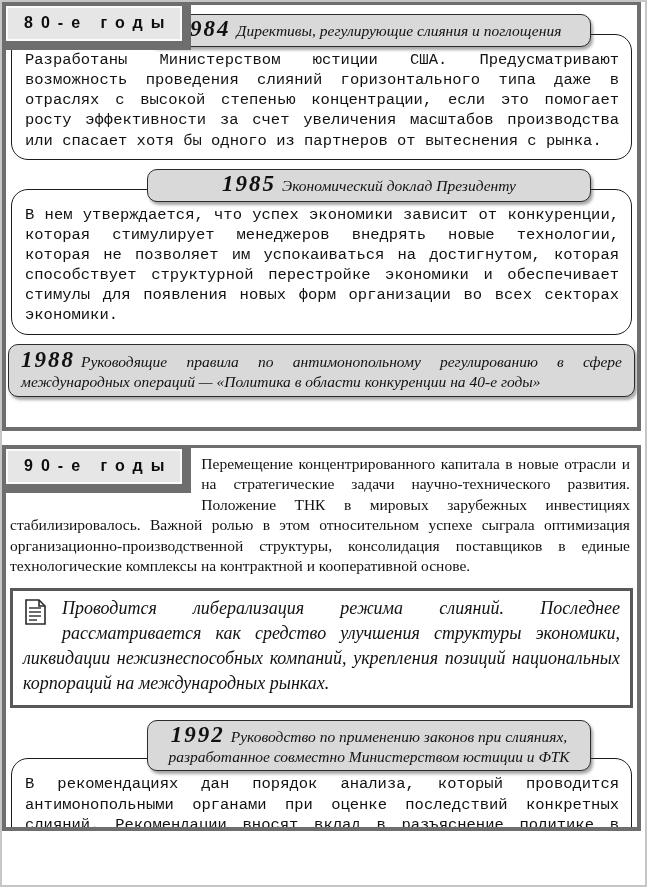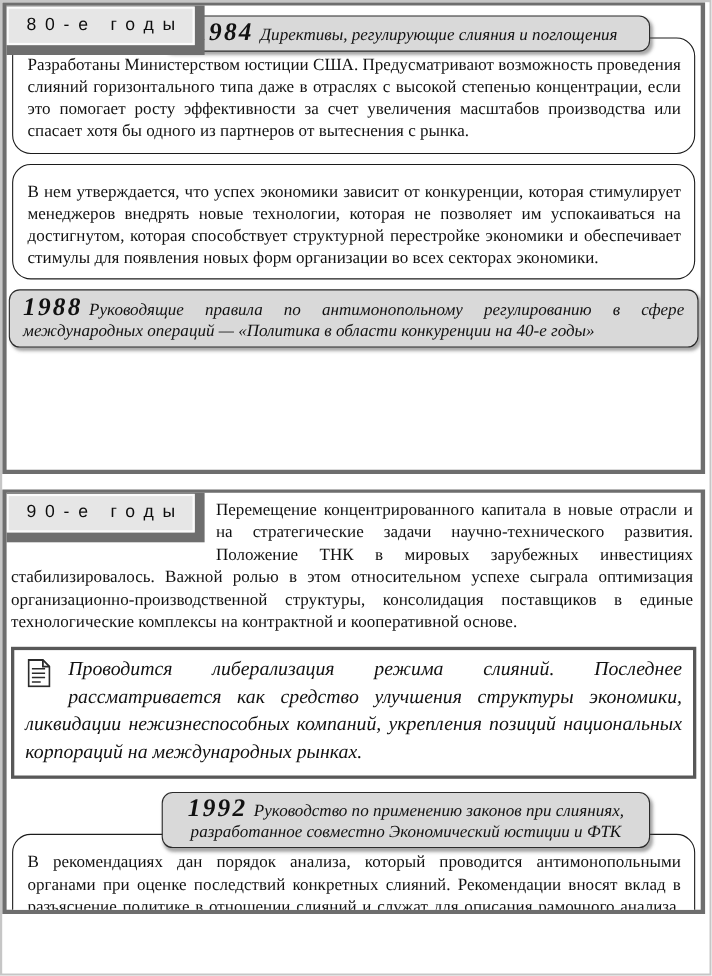--- a/index.html
+++ b/index.html
@@ -13,38 +13,38 @@
   }
   .era-80{height:429px;margin-bottom:14px;border-left-width:4px;}
   .era-90{height:386px;}
   
   .era-tag{background:#6e6e6e;padding:4px 9px 9px 4px;display:inline-block;}
   .era-tag.corner{position:absolute;top:-3px;left:-4px;z-index:3;}
   .era-tag.floated{float:left;margin:-3px 10px 4px -4px;}
   .era-tag-inner{
     display:block;background:#e6e6e6;border:2px solid #fbfbfb;
     padding:6px 8px 7px 16px;font-family:"Liberation Sans",sans-serif;
-    font-weight:normal;font-size:16px;letter-spacing:8px;white-space:nowrap;color:#0d0d0d;
+    font-weight:bold;font-size:16px;letter-spacing:8px;white-space:nowrap;color:#0d0d0d;
   }
   
   .evt-head{
     position:relative;z-index:2;background:#d9d9d9;border:1px solid #2b2b2b;
     border-radius:10px;box-shadow:2px 3px 3px rgba(60,60,60,.45);
     padding:1px 10px 4px;margin-bottom:-13px;
   }
   .evt-head.centered{margin-left:141px;margin-right:46px;text-align:center;}
   .evt-head.full{margin-left:2px;margin-right:2px;text-align:justify;padding:2px 12px 5px;}
   .evt-head.centered2{margin-left:141px;margin-right:46px;text-align:center;}
   .evt-year{font-style:italic;font-weight:bold;font-size:23px;letter-spacing:2px;padding-right:6px;}
   .evt-title{font-style:italic;font-weight:normal;font-size:15.5px;}
   
   .evt-body{
     border:1.5px solid #1c1c1c;border-radius:17px;margin:0 5px;
     padding:15px 12px 8px 13px;font-size:15.5px;line-height:1.3;
-    text-align:justify;background:#fff;
+    text-align:justify;background:#fff;font-family:Liberation Mono, monospace;
   }
   .evt{margin-top:9px;}
   .era-80 .evt:first-of-type{margin-top:44px;}
   
   .intro{font-size:15.5px;line-height:1.32;text-align:justify;padding:6px 7px 0 4px;margin:0;font-family:Liberation Serif, serif;}
   
   .note{
     margin:11px 4px 12px;border:3px solid #585858;padding:5px 10px 9px;
     font-style:italic;font-size:18px;line-height:1.4;text-align:justify;clear:both;
   }
@@ -61,20 +61,23 @@
     </div>
 
     <div class="evt">
       <div class="evt-head centered">
         <span class="evt-year">1984</span><span class="evt-title">Директивы, регулирующие слияния и поглощения</span>
       </div>
       <div class="evt-body">Разработаны Министерством юстиции США. Предусматривают возможность проведения слияний горизонтального типа даже в отраслях с высокой степенью концентрации, если это помогает росту эффективности за счет увеличения масштабов производства или спасает хотя бы одного из партнеров от вытеснения с рынка.</div>
     </div>
 
     <div class="evt">
+      <div class="evt-head centered2">
+        <span class="evt-year">1985</span><span class="evt-title">Экономический доклад Президенту</span>
+      </div>
       <div class="evt-body">В нем утверждается, что успех экономики зависит от конкуренции, которая стимулирует менеджеров внедрять новые технологии, которая не позволяет им успокаиваться на достигнутом, которая способствует структурной перестройке экономики и обеспечивает стимулы для появления новых форм организации во всех секторах экономики.</div>
     </div>
 
     <div class="evt">
       <div class="evt-head full">
         <span class="evt-year">1988</span><span class="evt-title">Руководящие правила по антимонопольному регулированию в сфере международных операций — «Политика в области конкуренции на 40-е годы»</span>
       </div>
     </div>
   </section>
 
@@ -94,19 +97,19 @@
           <line x1="4" y1="13" x2="16" y2="13" stroke="#2b2b2b" stroke-width="1.4"></line>
           <line x1="4" y1="17" x2="16" y2="17" stroke="#2b2b2b" stroke-width="1.4"></line>
           <line x1="4" y1="21" x2="12" y2="21" stroke="#2b2b2b" stroke-width="1.4"></line>
         </svg>
       </span>
       <span>Проводится либерализация режима слияний. Последнее рассматривается как средство улучшения структуры экономики, ликвидации нежизнеспособных компаний, укрепления позиций национальных корпораций на международных рынках.</span>
     </div>
 
     <div class="evt">
       <div class="evt-head centered">
-        <span class="evt-year">1992</span><span class="evt-title">Руководство по применению законов при слияниях, разработанное совместно Экономический юстиции и ФТК</span>
+        <span class="evt-year">1992</span><span class="evt-title">Руководство по применению законов при слияниях, разработанное совместно Министерством юстиции и ФТК</span>
       </div>
       <div class="evt-body">В рекомендациях дан порядок анализа, который проводится антимонопольными органами при оценке последствий конкретных слияний. Рекомендации вносят вклад в разъяснение политике в отношении слияний и служат для описания рамочного анализа, применяемого для того, чтобы установить: не является ли причиной слияния ограничение конкуренции. Критерием оценки слияния является усиление рыночной власти или облегчение условий ее использования. Для этого оцениваются изменение концентрации на релевантном рынке, потенциальные последствия, негативные для конкуренции, барьеры входа на рынок, возможность повышения эффективности иными средствами, вероятность банкротства участников слияния и изъятия капитала из обращения на рынке.</div>
     </div>
   </section>
 
 </div>
 
 </body></html>

